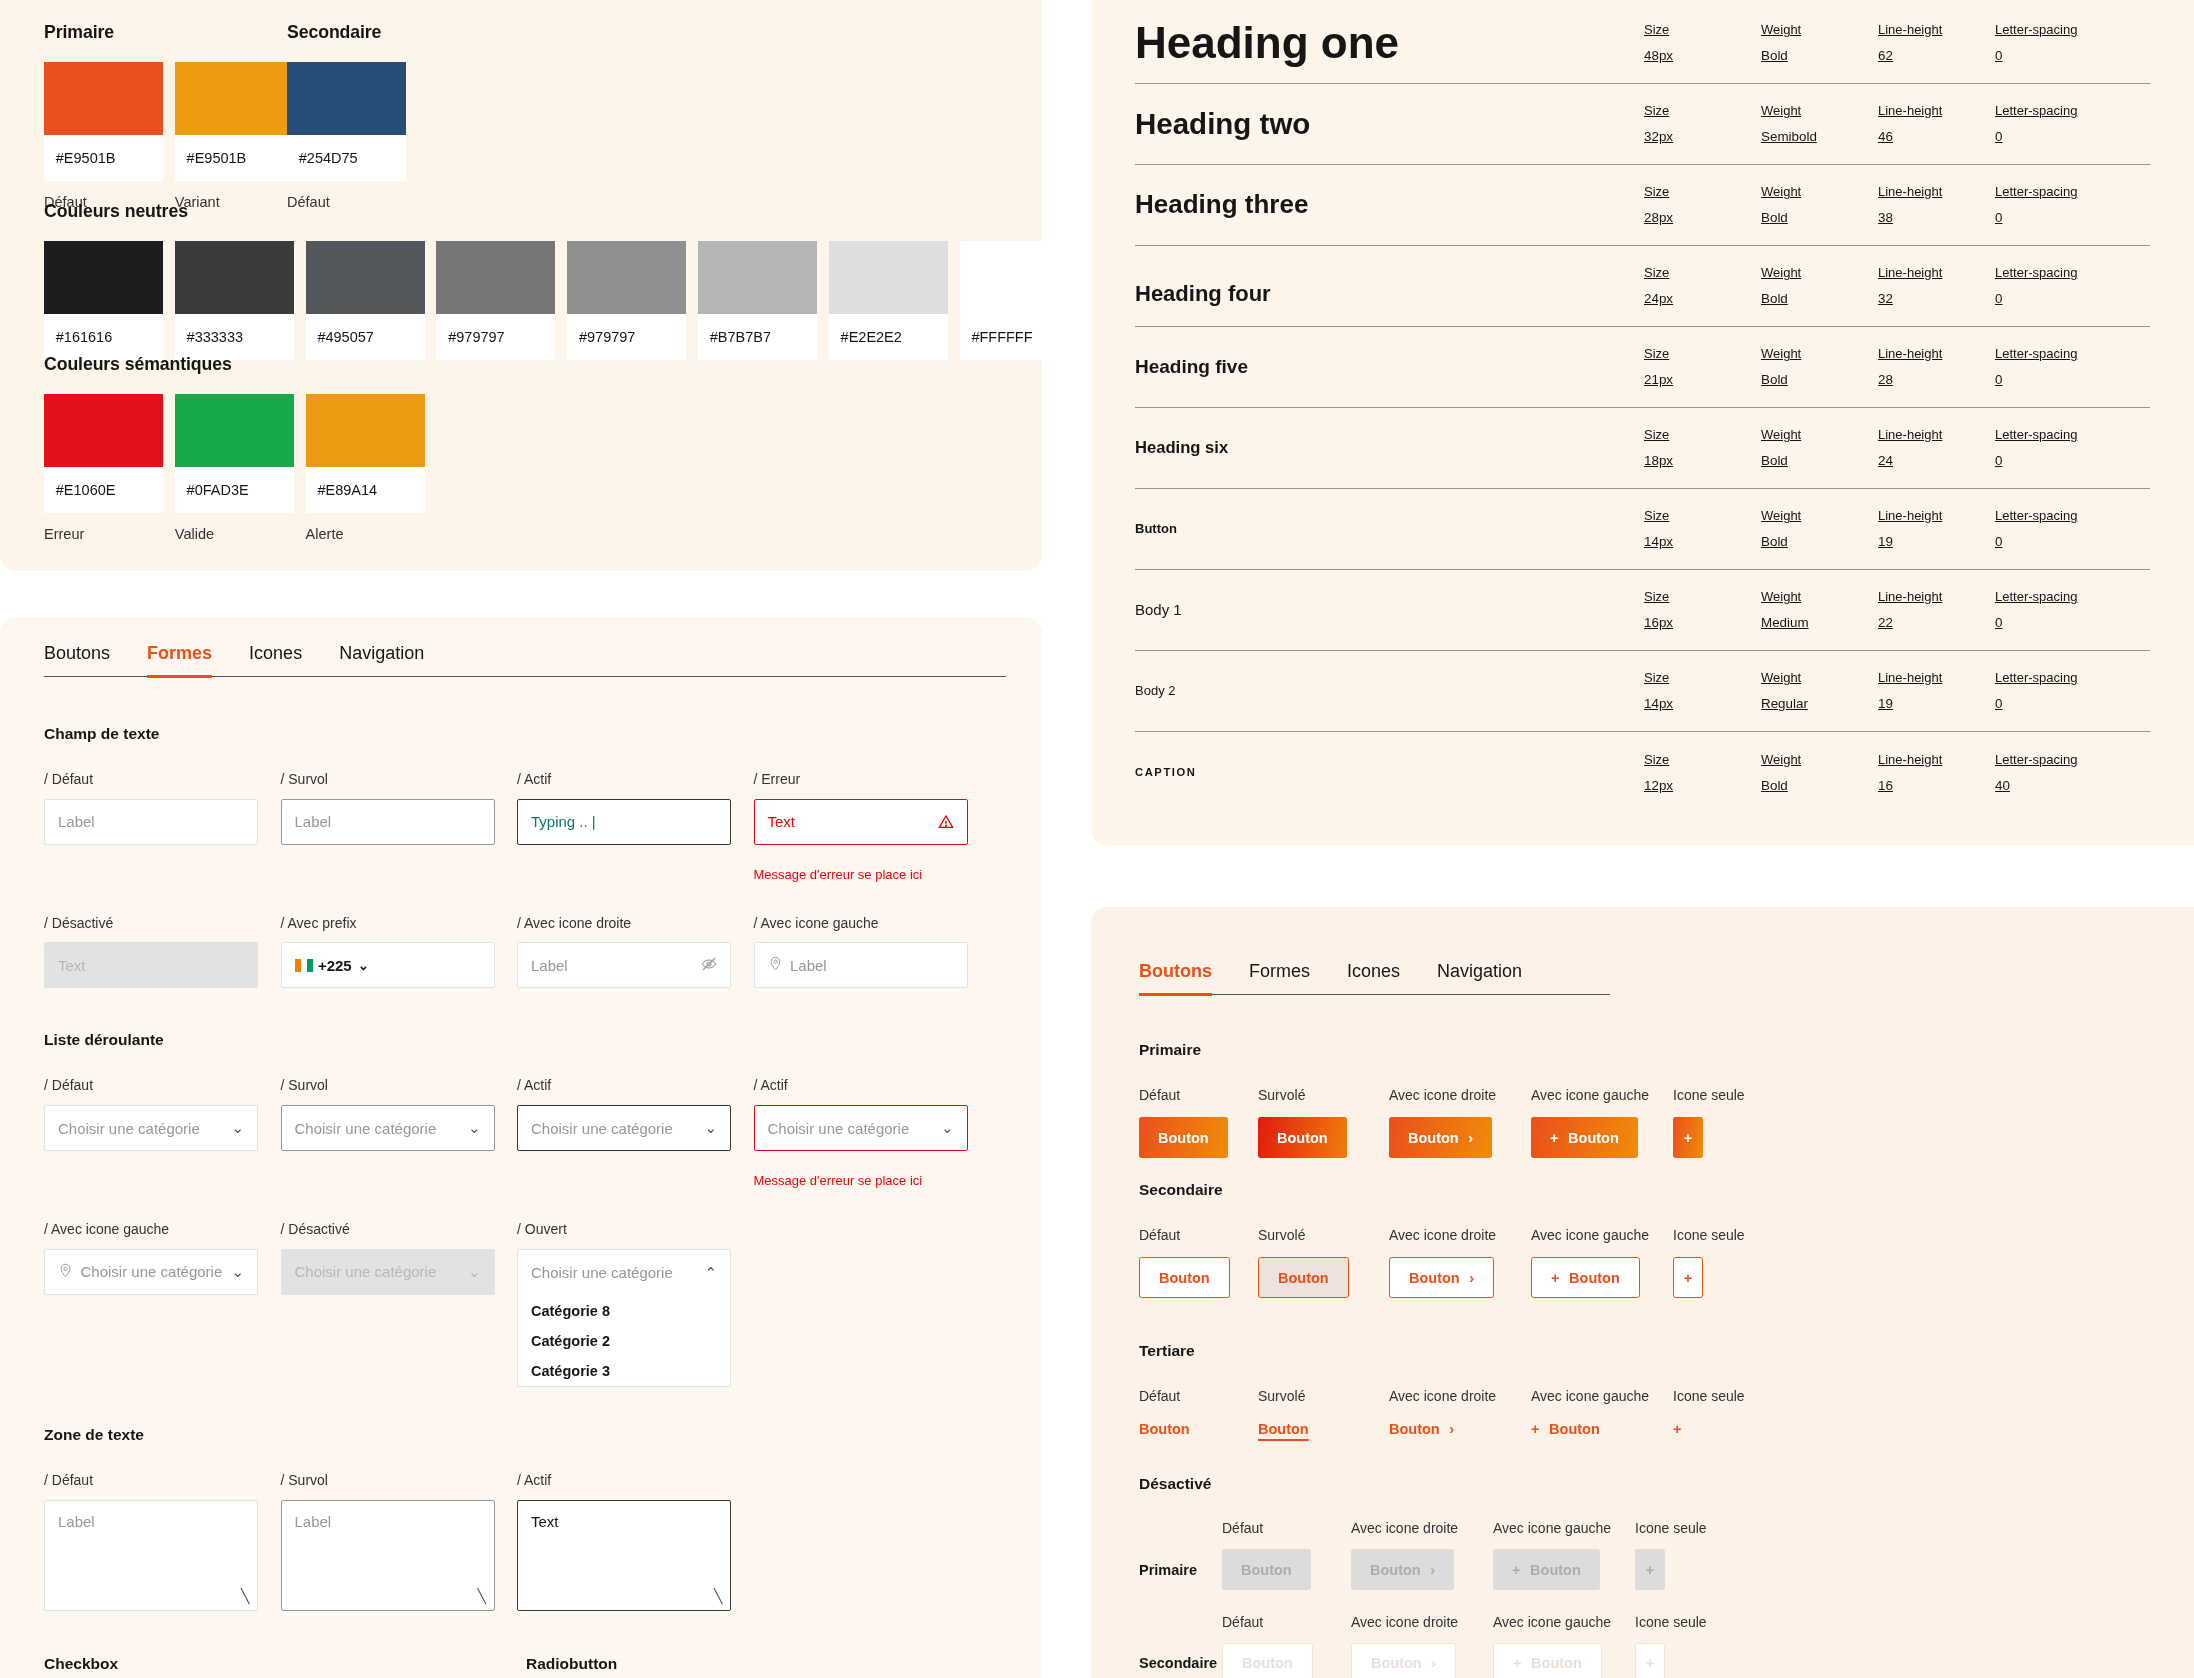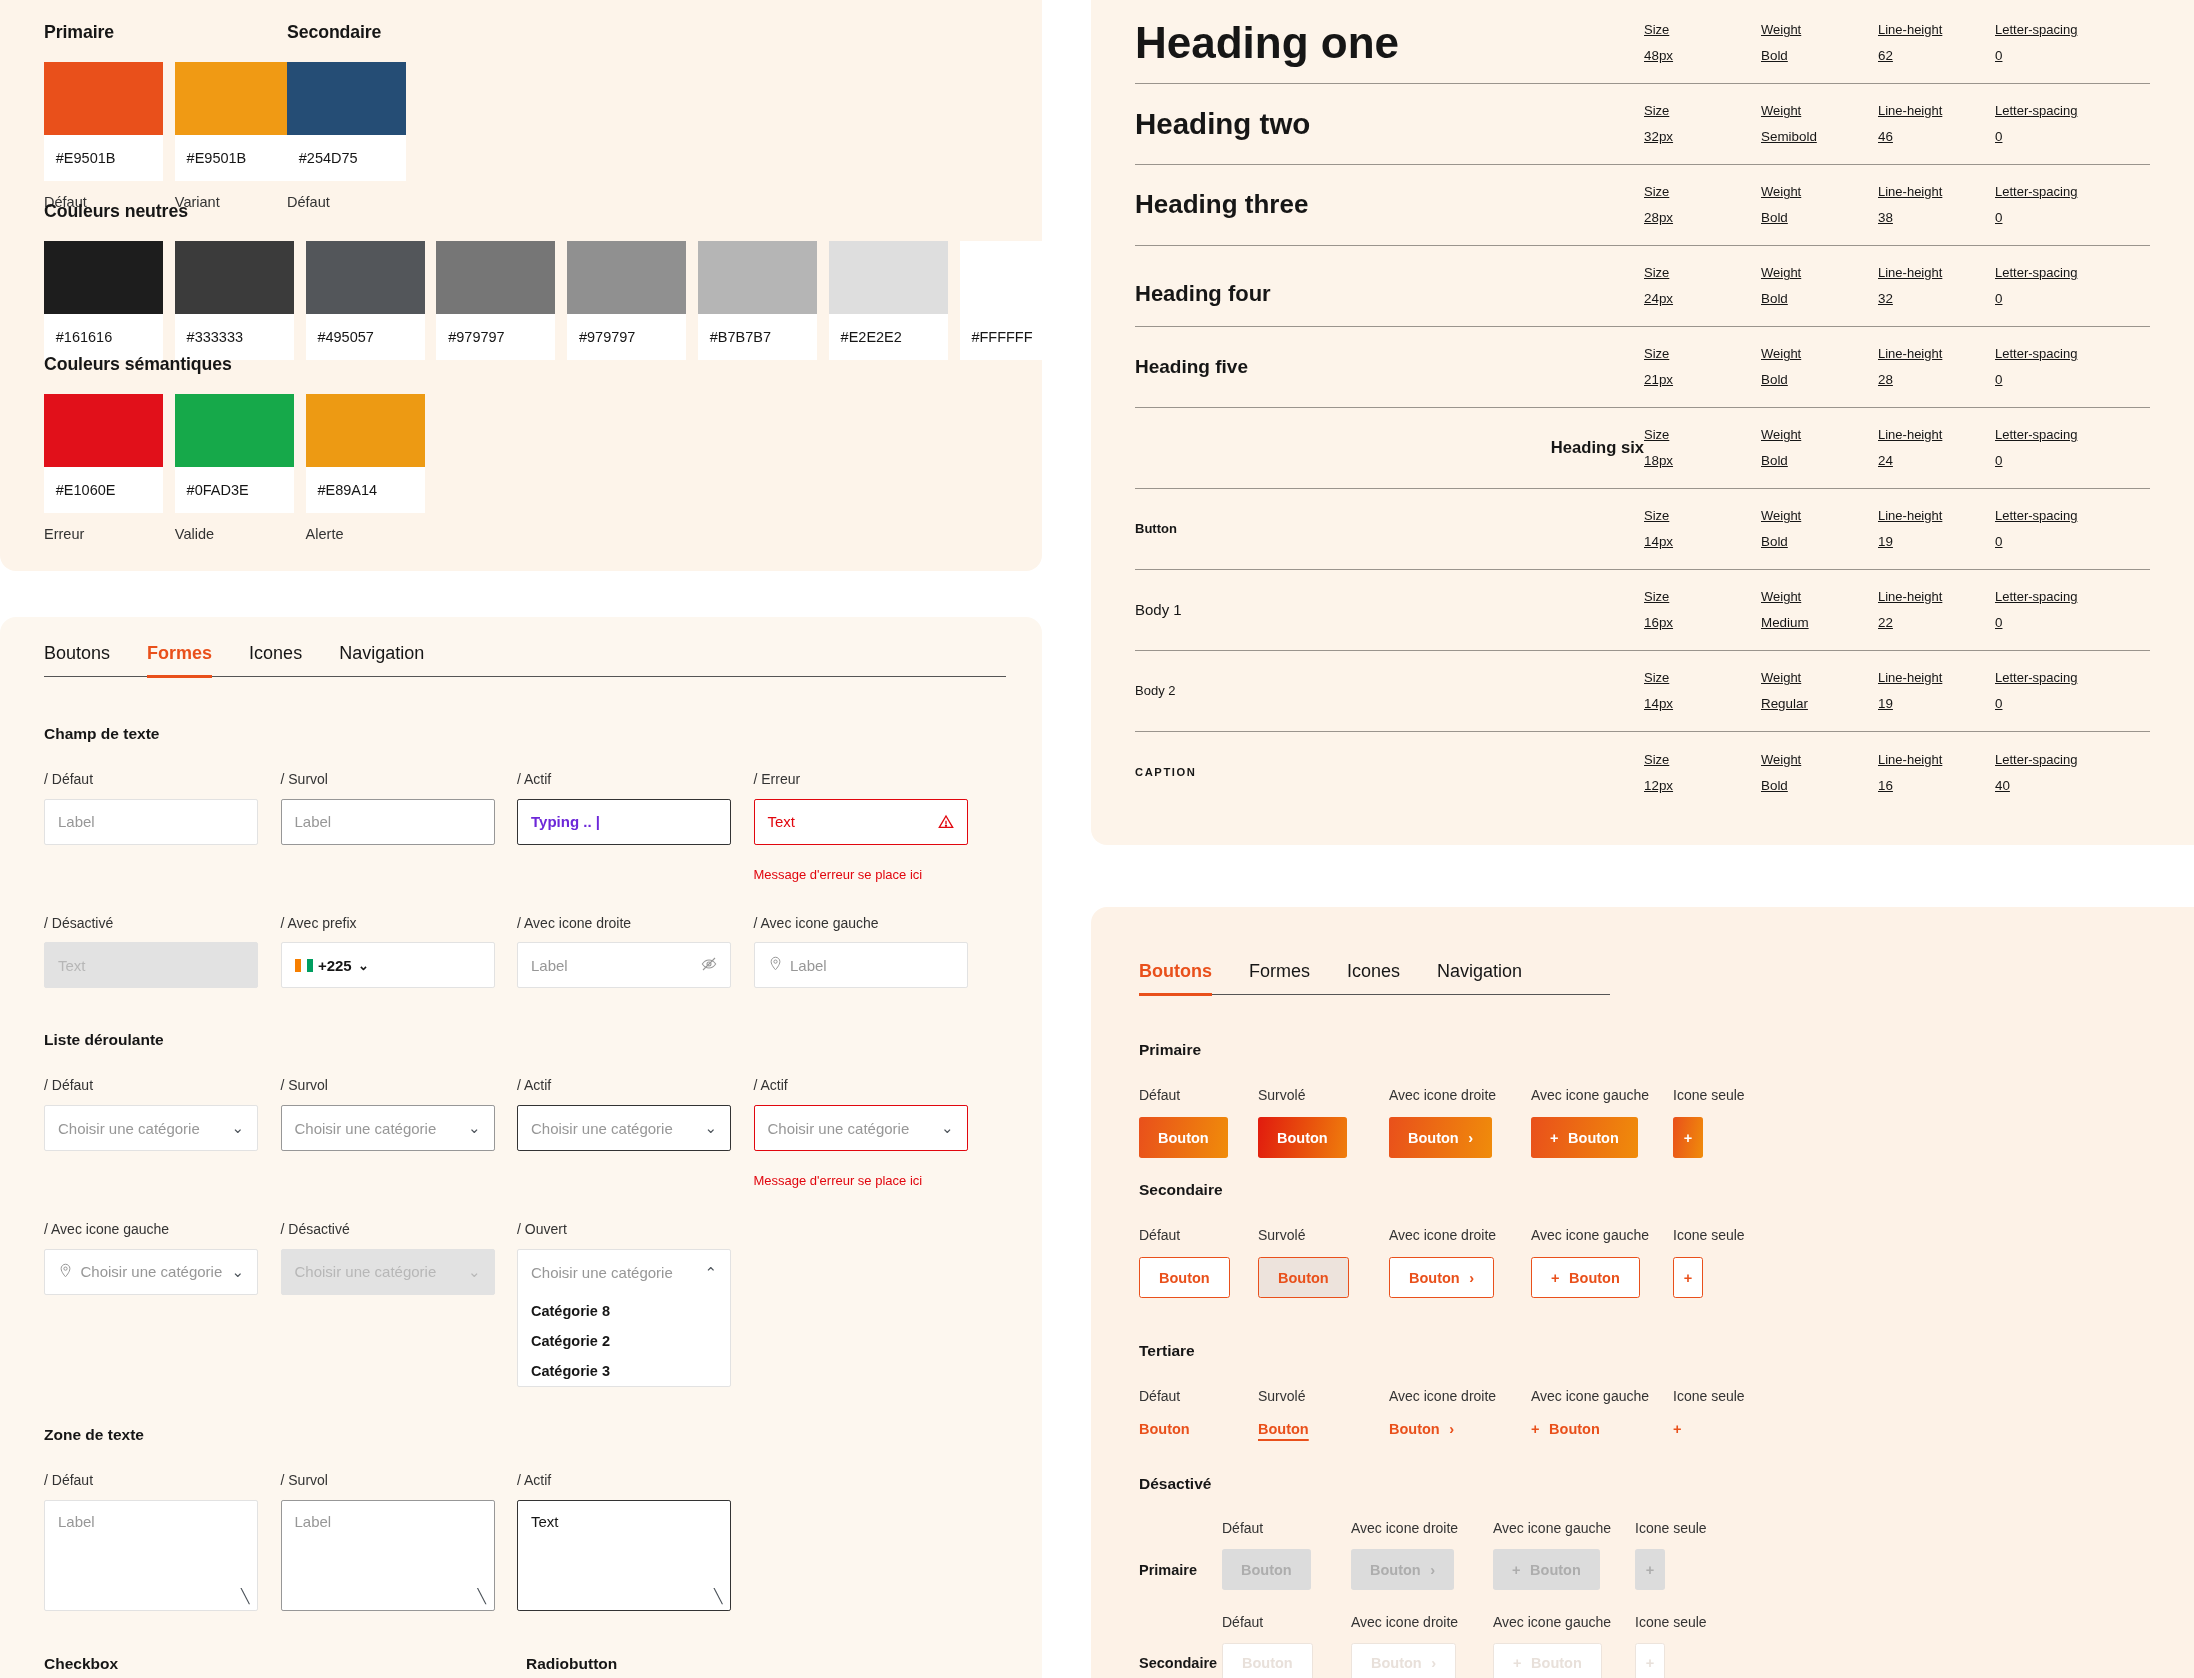--- a/index.html
+++ b/index.html
@@ -47,21 +47,21 @@
   }
 
   
   .grp-title { font-size: 15.5px; font-weight: 700; }
   .state-lbl { font-size: 14px; color: #333; margin-bottom: 11.8px; }
   .field {
     height: 46px; background: #fff; border: 1.1px solid #E2E2E2; border-radius: 2.1px;
     display: flex; align-items: center; padding: 0 13px; font-size: 15px; color: #979797;
   }
   .field.hover { border-color: #979797; }
-  .field.active { border-color: #333; color: #6d28d9; font-weight: bold; }
+  .field.active { border-color: #333; color: #0f766e; }
   .field.error { border-color: #E1060E; color: #E1060E; justify-content: space-between; }
   .field.disabled { background: #E2E2E2; border-color: #E2E2E2; color: #B7B7B7; }
   .err-msg { color: #E1060E; font-size: 13px; margin-top: 22px; }
   .chev { margin-left: auto; font-size: 15px; color: #495057; }
   .select-open {
     background: #fff; border: 1.1px solid #E2E2E2; border-radius: 2.1px; overflow: hidden;
   }
   .select-open .head {
     height: 46px; display: flex; align-items: center; padding: 0 13px;
     font-size: 15px; color: #979797;
@@ -289,21 +289,21 @@
             <div class="lbl">Line-height</div>
             <div class="val">28</div>
           </div>
           <div class="spec">
             <div class="lbl">Letter-spacing</div>
             <div class="val">0</div>
           </div>
         </div>
       </div>
       <div class="typo-row" style="height: 81px;">
-        <div class="typo-name" style="font-size: 16.6px; font-weight: 700; text-align: right;">Heading six</div>
+        <div class="typo-name" style="font-size: 16.6px; font-weight: 700;">Heading six</div>
         <div class="typo-specs">
           <div class="spec">
             <div class="lbl">Size</div>
             <div class="val">18px</div>
           </div>
           <div class="spec">
             <div class="lbl">Weight</div>
             <div class="val">Bold</div>
           </div>
           <div class="spec">

